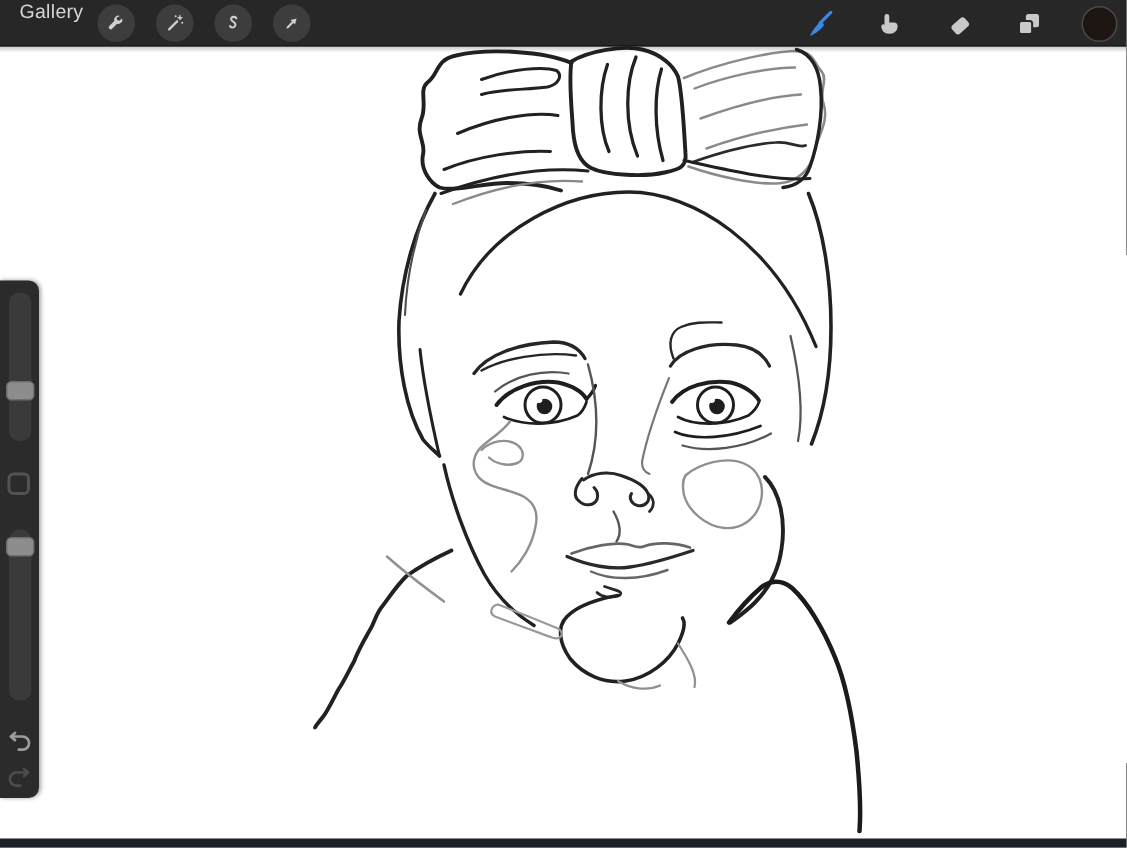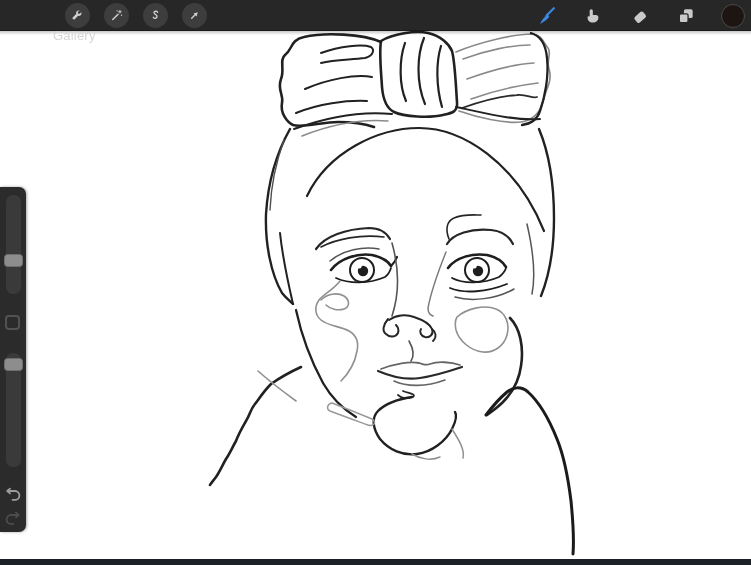--- a/index.html
+++ b/index.html
@@ -7,22 +7,22 @@
     position:relative;width:751px;height:565px;overflow:hidden;
     background:#ffffff;font-family:"Liberation Sans",sans-serif;
     -webkit-font-smoothing:antialiased;
   }
   
   .topbar{
     position:absolute;left:0;top:0;width:751px;height:31px;
     background:#272727;z-index:6;border-bottom:1px solid #1a1a1a;box-sizing:border-box;
   }
   .gallery-btn{
-    position:absolute;left:13px;top:0;height:43px;display:flex;align-items:flex-end;
-    color:#d6d6d6;font-size:13px;letter-spacing:.2px;cursor:default;margin-left:40px;
+    position:absolute;left:13px;top:0;height:43px;display:flex;align-items:flex-start;
+    color:#d6d6d6;font-size:13px;letter-spacing:.2px;cursor:default;
   }
   .circ-btn{
     position:absolute;top:3px;width:25px;height:25px;border-radius:50%;
     background:#3d3d3d;display:flex;align-items:center;justify-content:center;
   }
   .circ-btn svg{display:block;}
   .flat-btn{
     position:absolute;top:3px;width:26px;height:26px;
     display:flex;align-items:center;justify-content:center;
   }

